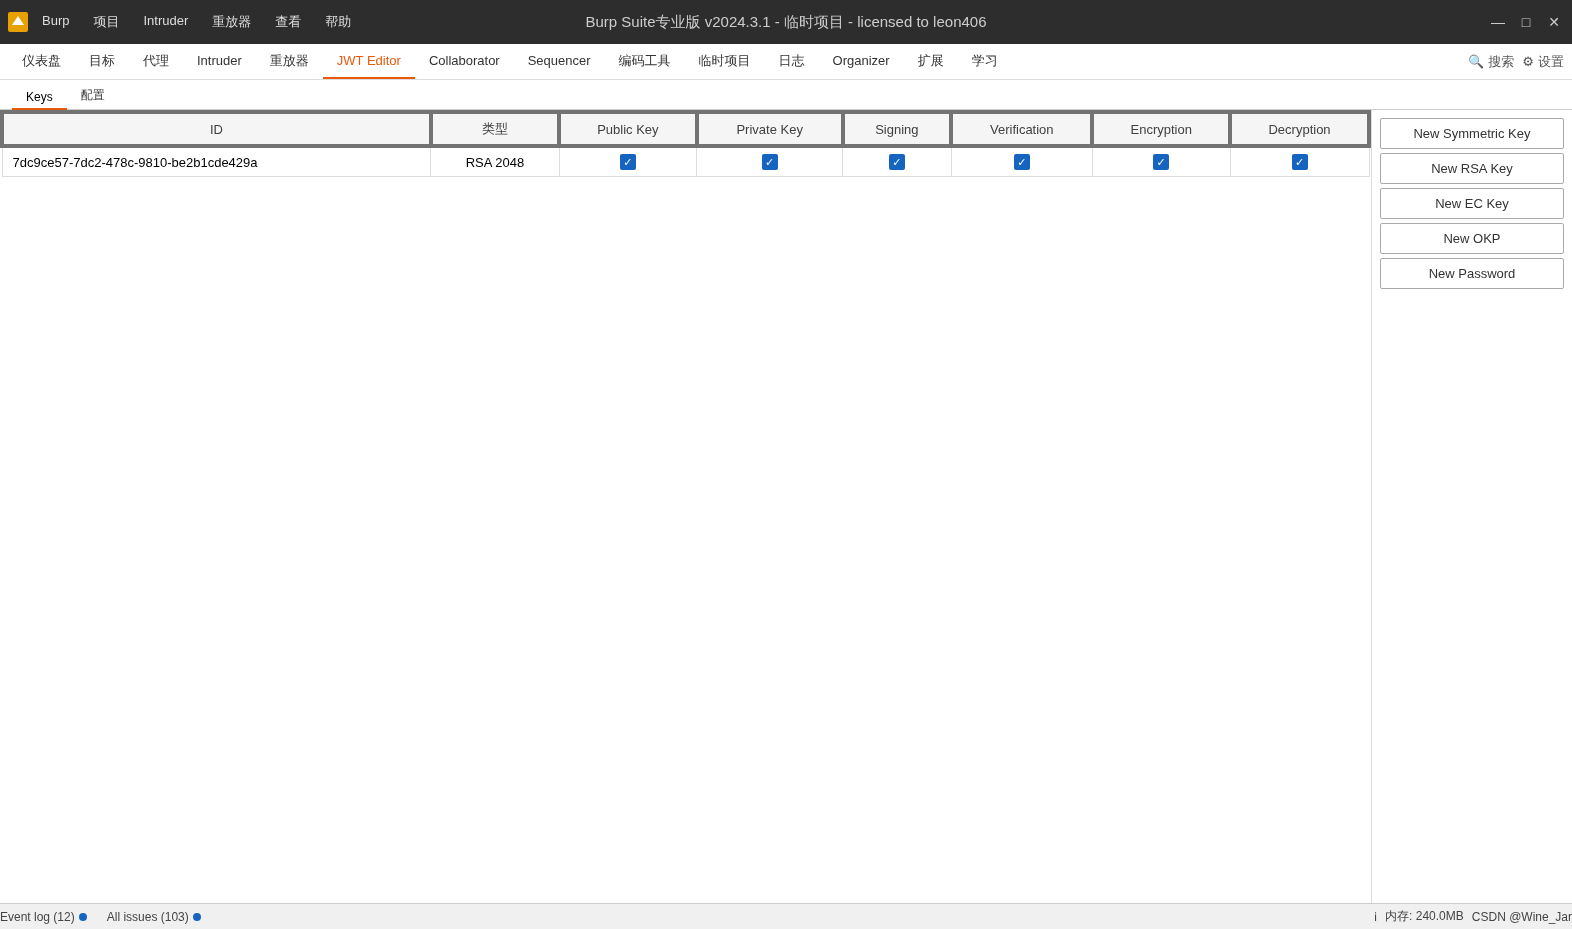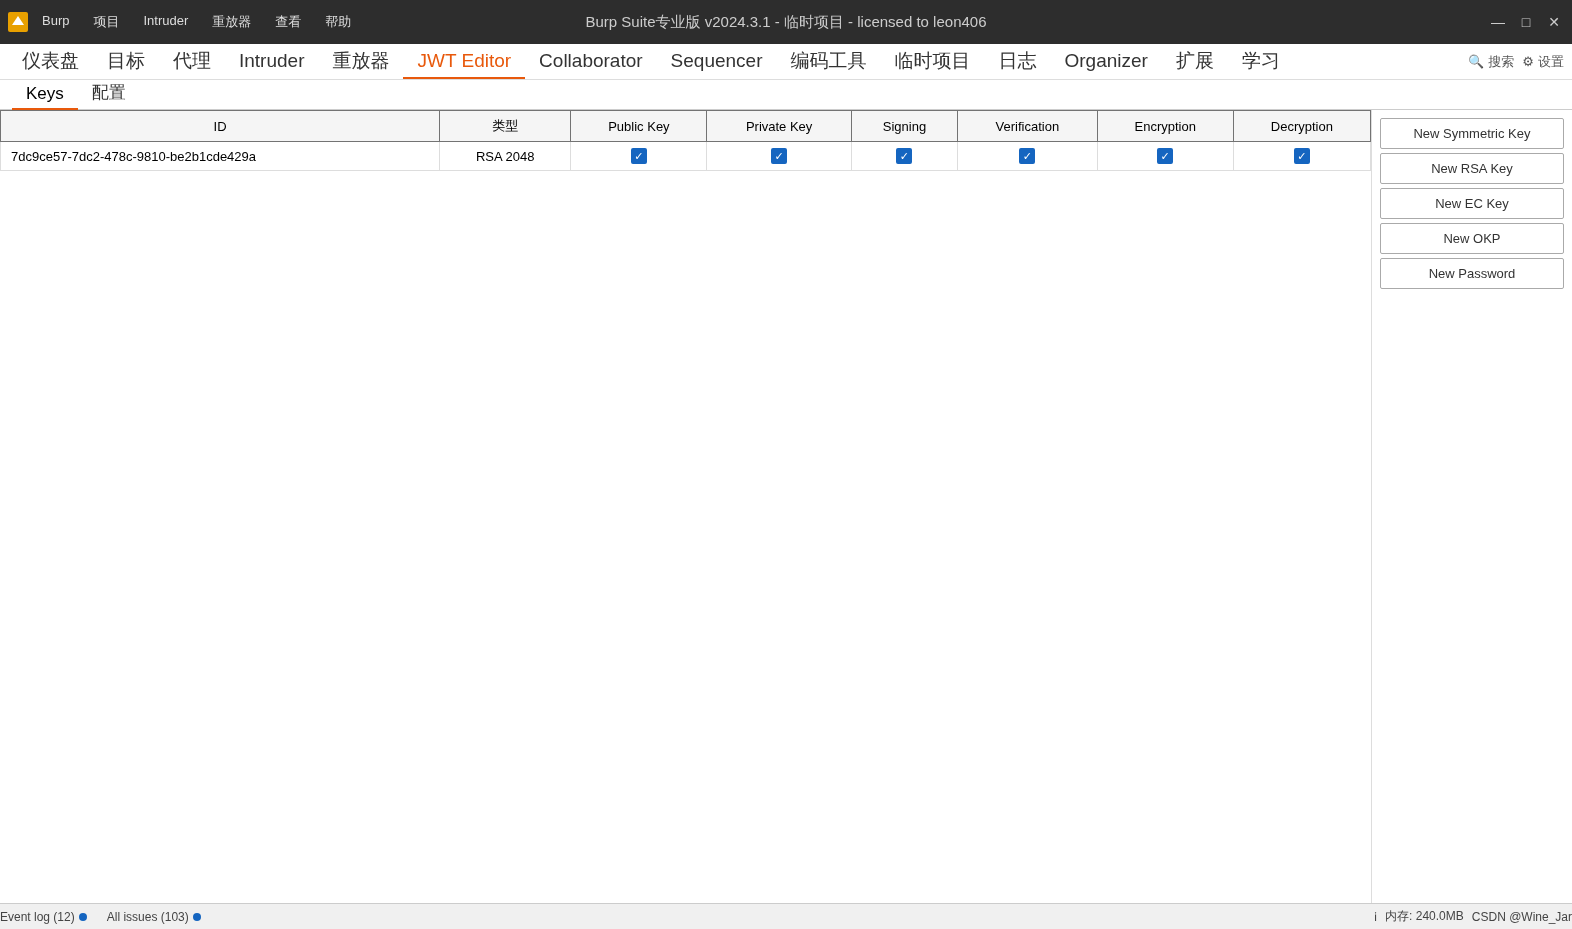--- a/index.html
+++ b/index.html
@@ -88,21 +88,21 @@
     }
     .nav-tabs-left {
       display: flex;
       height: 100%;
     }
     .nav-tab {
       padding: 0 14px;
       display: flex;
       align-items: center;
       cursor: pointer;
-      font-size: 19px;
+      font-size: 13px;
       color: #333;
       border-bottom: 2px solid transparent;
       height: 100%;
       white-space: nowrap;
       text-align: center;
     }
     .nav-tab.active {
       color: #e8590c;
       border-bottom: 2px solid #e8590c;
     }
@@ -125,21 +125,21 @@
       border-bottom: 1px solid #ccc;
       display: flex;
       height: 30px;
       align-items: flex-end;
       padding: 0 12px;
       flex-shrink: 0;
     }
     .sub-tab {
       padding: 4px 14px;
       cursor: pointer;
-      font-size: 17px;
+      font-size: 12px;
       color: #333;
       border-bottom: 2px solid transparent;
       margin-bottom: -1px;
     }
     .sub-tab.active {
       border-bottom: 2px solid #e8590c;
       color: #000;
     }
 
     
@@ -158,26 +158,26 @@
       border-right: 1px solid #ddd;
       overflow: hidden;
     }
 
     .keys-table {
       width: 100%;
       border-collapse: collapse;
     }
     .keys-table th {
       background: #f5f5f5;
-      border: 1px solid #737373;
+      border: 4px solid #737373;
       padding: 6px 10px;
       font-weight: normal;
       font-size: 13px;
       text-align: center;
-      color: #000000;
+      color: #404040;
     }
     .keys-table th:first-child {
       text-align: center;
     }
     .keys-table td {
       border: 1px solid #ddd;
       padding: 6px 10px;
       font-size: 13px;
       text-align: center;
     }

